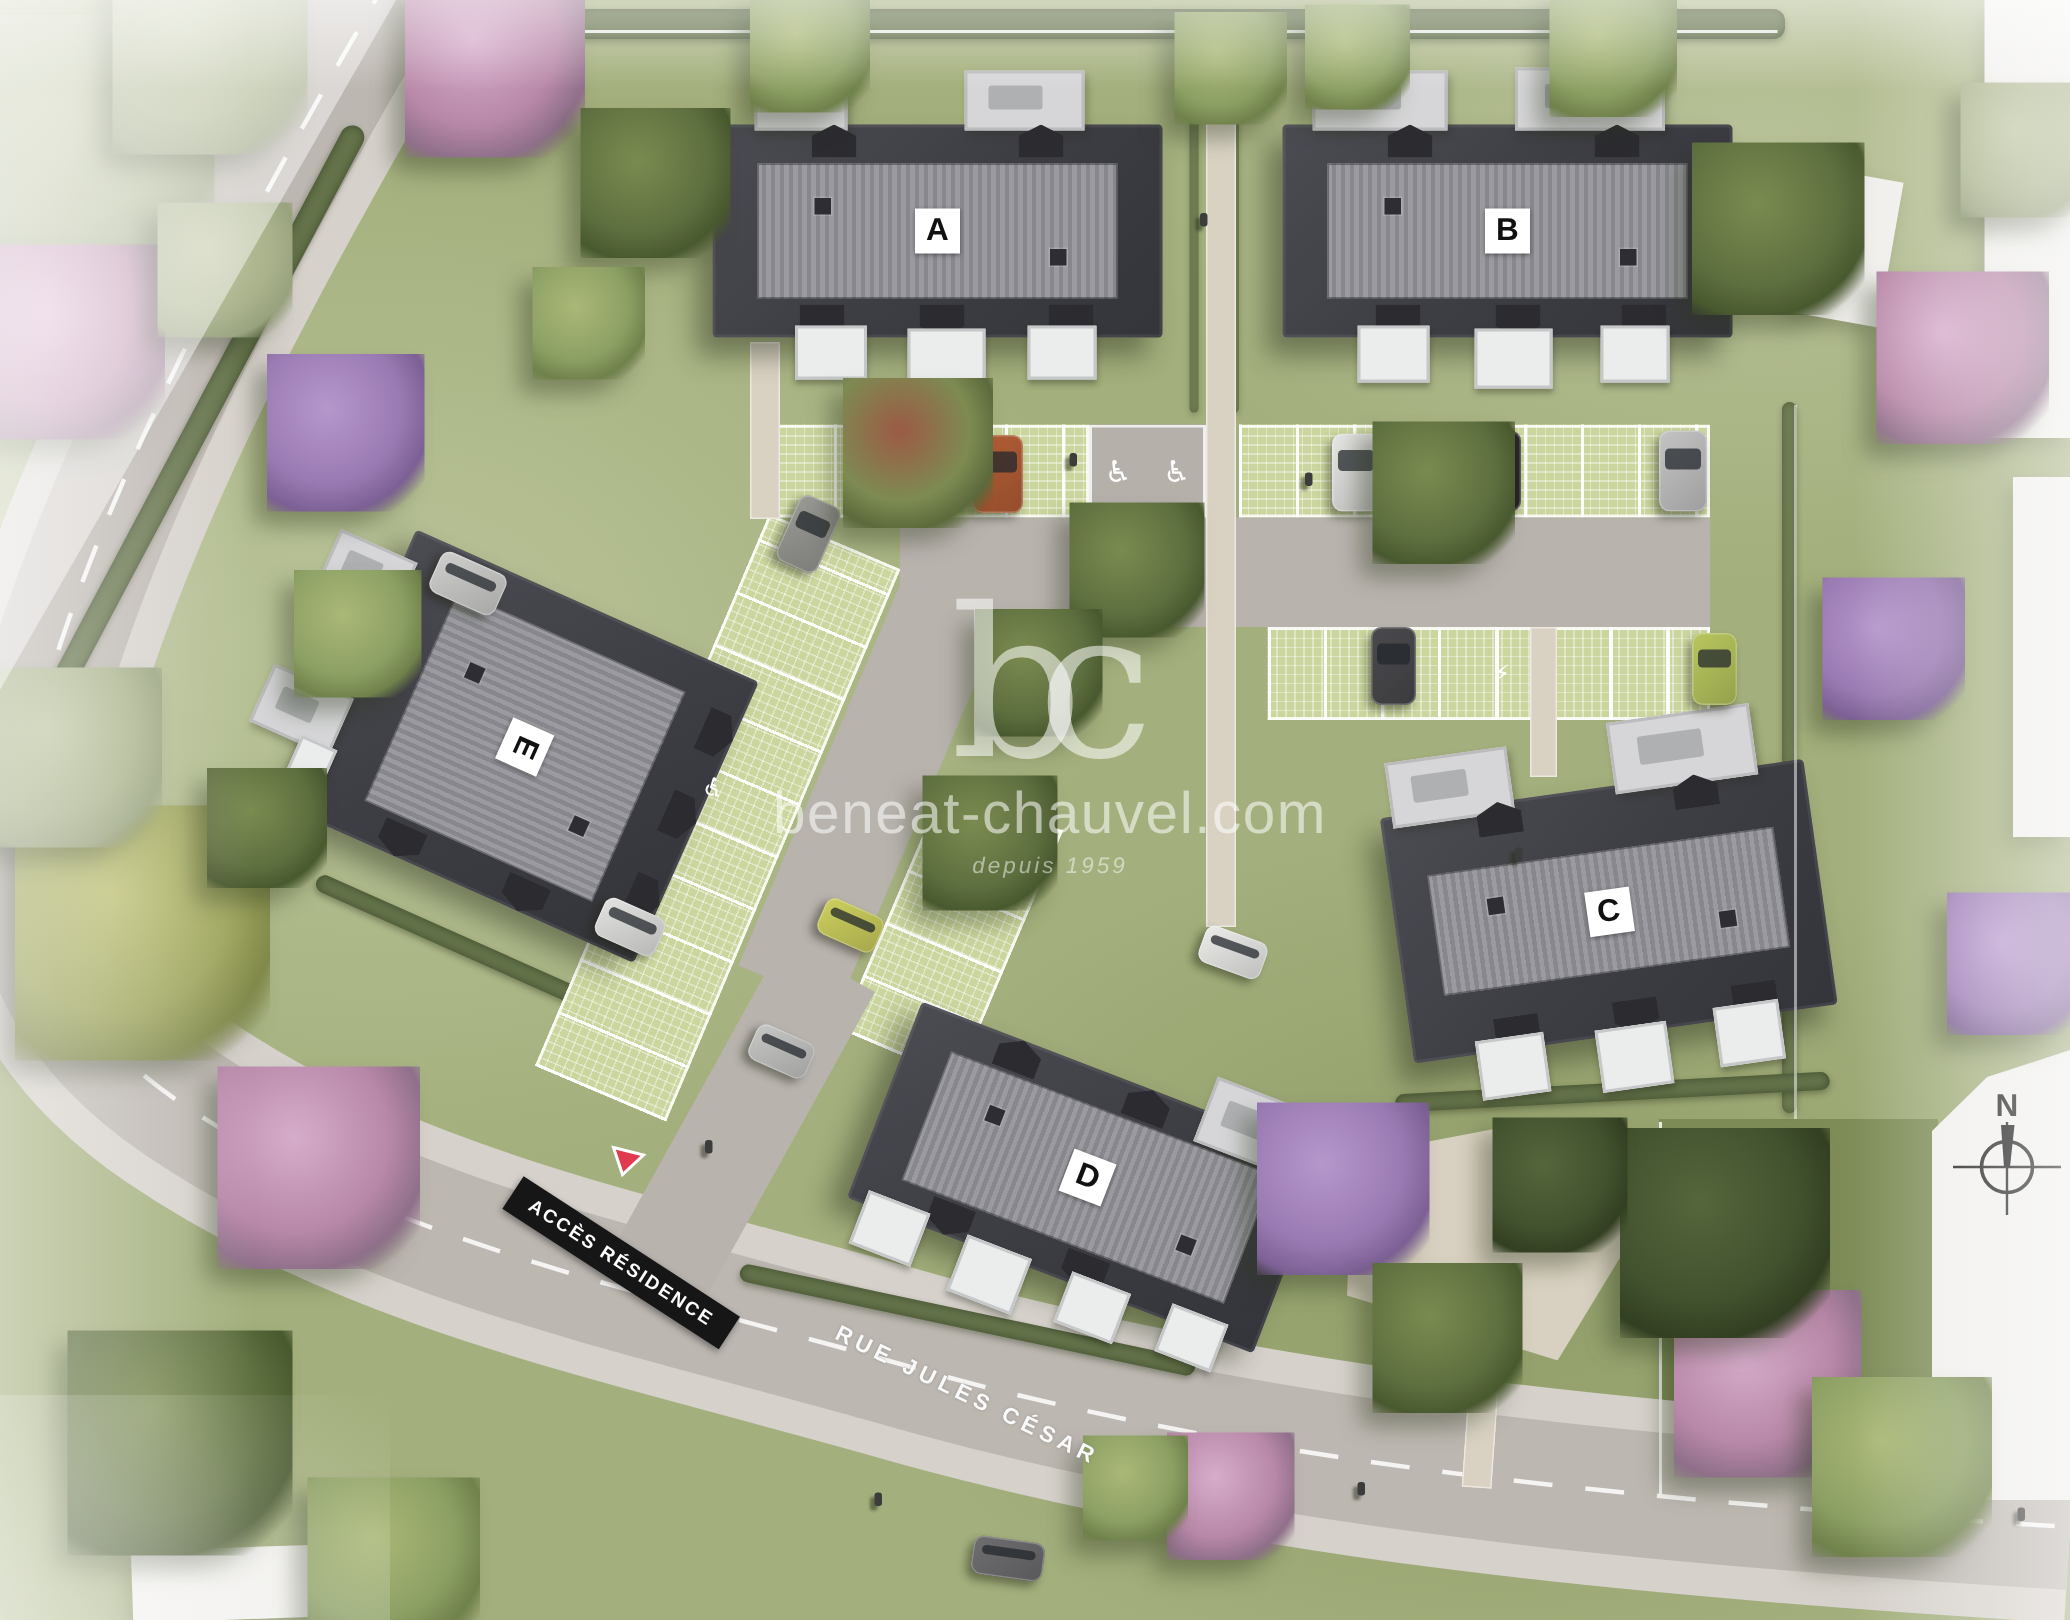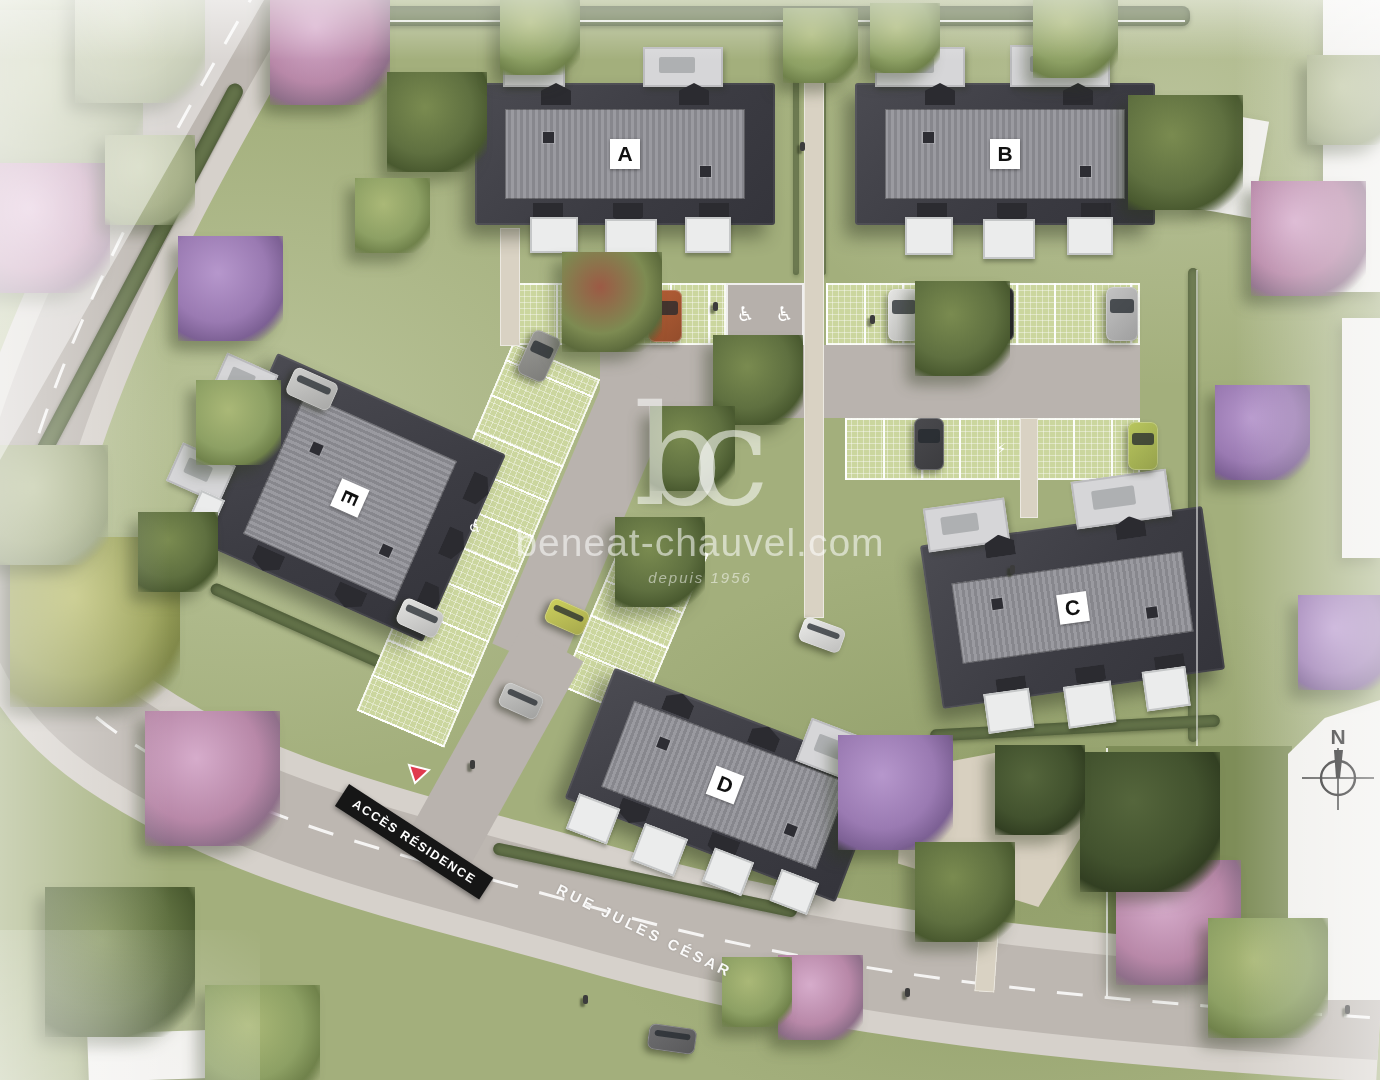--- a/index.html
+++ b/index.html
@@ -235,21 +235,21 @@
   <div class="access-sign" style="left:342px;top:782px;">ACCÈS RÉSIDENCE</div>
   <svg class="sign-arrow" style="left:406px;top:762px;" width="26" height="24">
     <polygon points="3,3 23,8 9,21" fill="#e03a4e" stroke="#ffffff" stroke-width="2"></polygon>
   </svg>
 
   <div class="street-name" style="left:548px;top:922px;">RUE JULES CÉSAR</div>
 
   <div class="watermark">
     <div class="wm-logo">bc</div>
     <div class="wm-domain">beneat-chauvel.com</div>
-    <div class="wm-tag">depuis 1956</div>
+    <div class="wm-tag">depuis 1959</div>
   </div>
 
   <div class="white-block" style="left:1323px;top:0;width:57px;height:292px;"></div>
   <div class="white-block" style="left:1342px;top:318px;width:38px;height:240px;"></div>
   <div class="white-block" style="left:1203px;top:116px;width:58px;height:98px;transform:rotate(10deg);"></div>
   <div class="white-block" style="left:1288px;top:700px;width:92px;height:300px;clip-path:polygon(0 18%,40% 6%,100% 0,100% 100%,0 100%);"></div>
   <div class="white-block" style="left:88px;top:1032px;width:120px;height:48px;transform:rotate(-2deg);"></div>
 
   <div class="bound" style="left:295px;top:20px;width:890px;height:2px;"></div>
   <div class="bound" style="left:1106px;top:748px;width:2px;height:248px;"></div>

